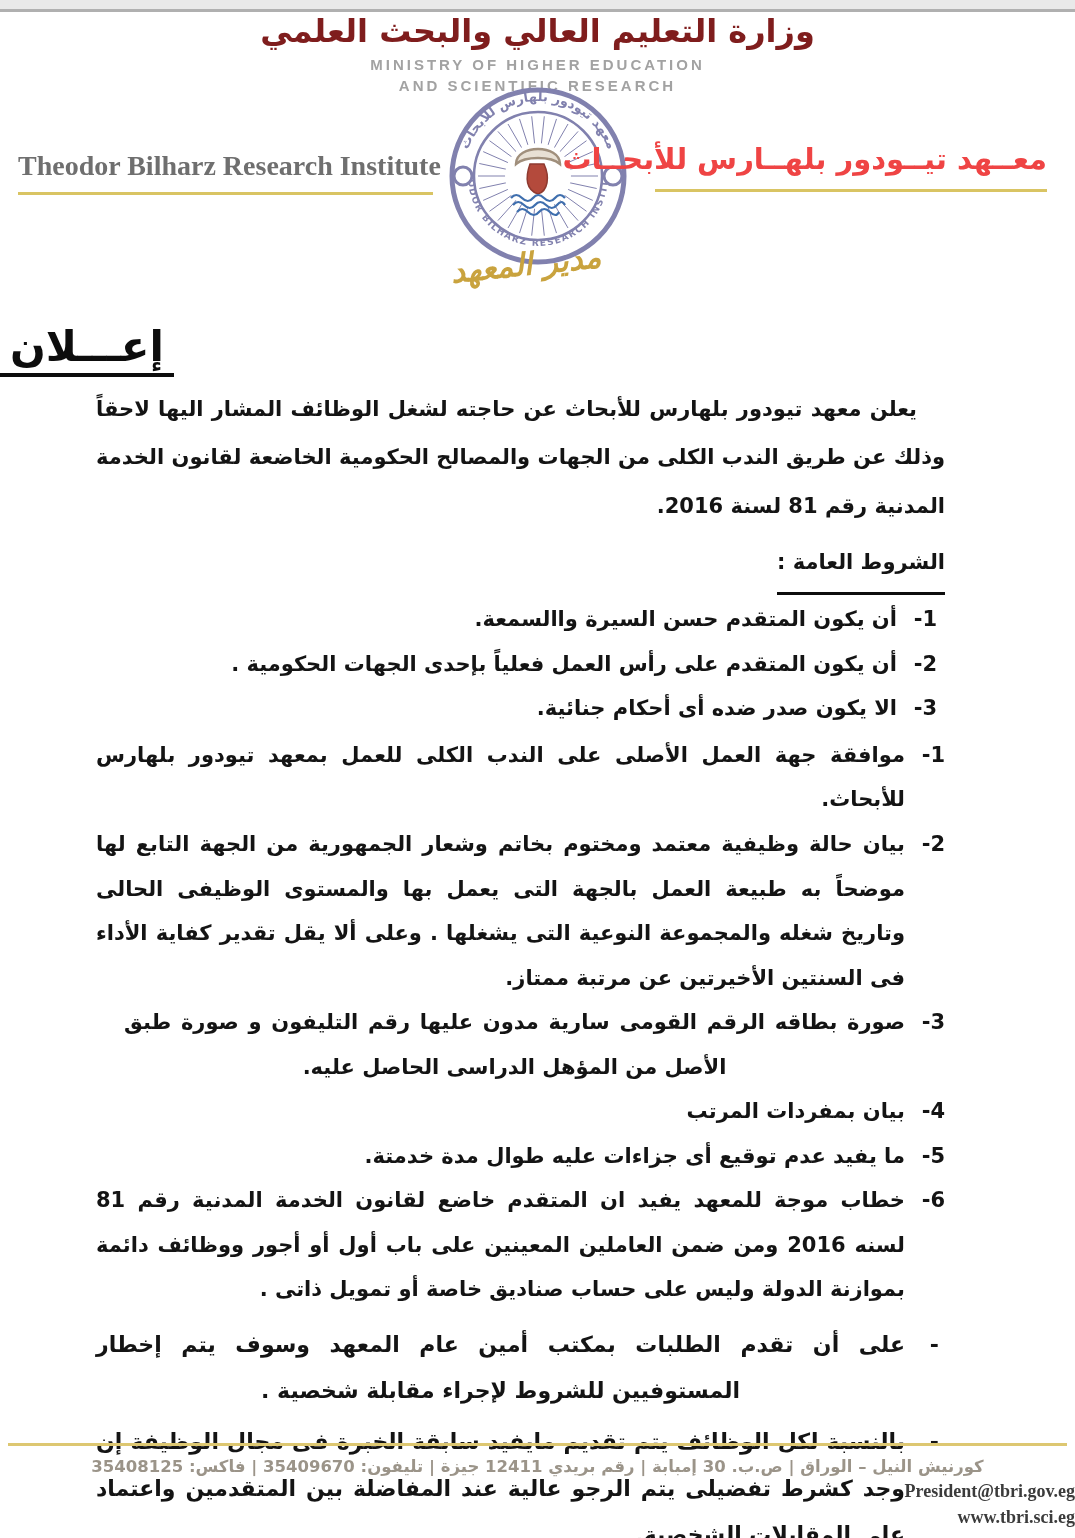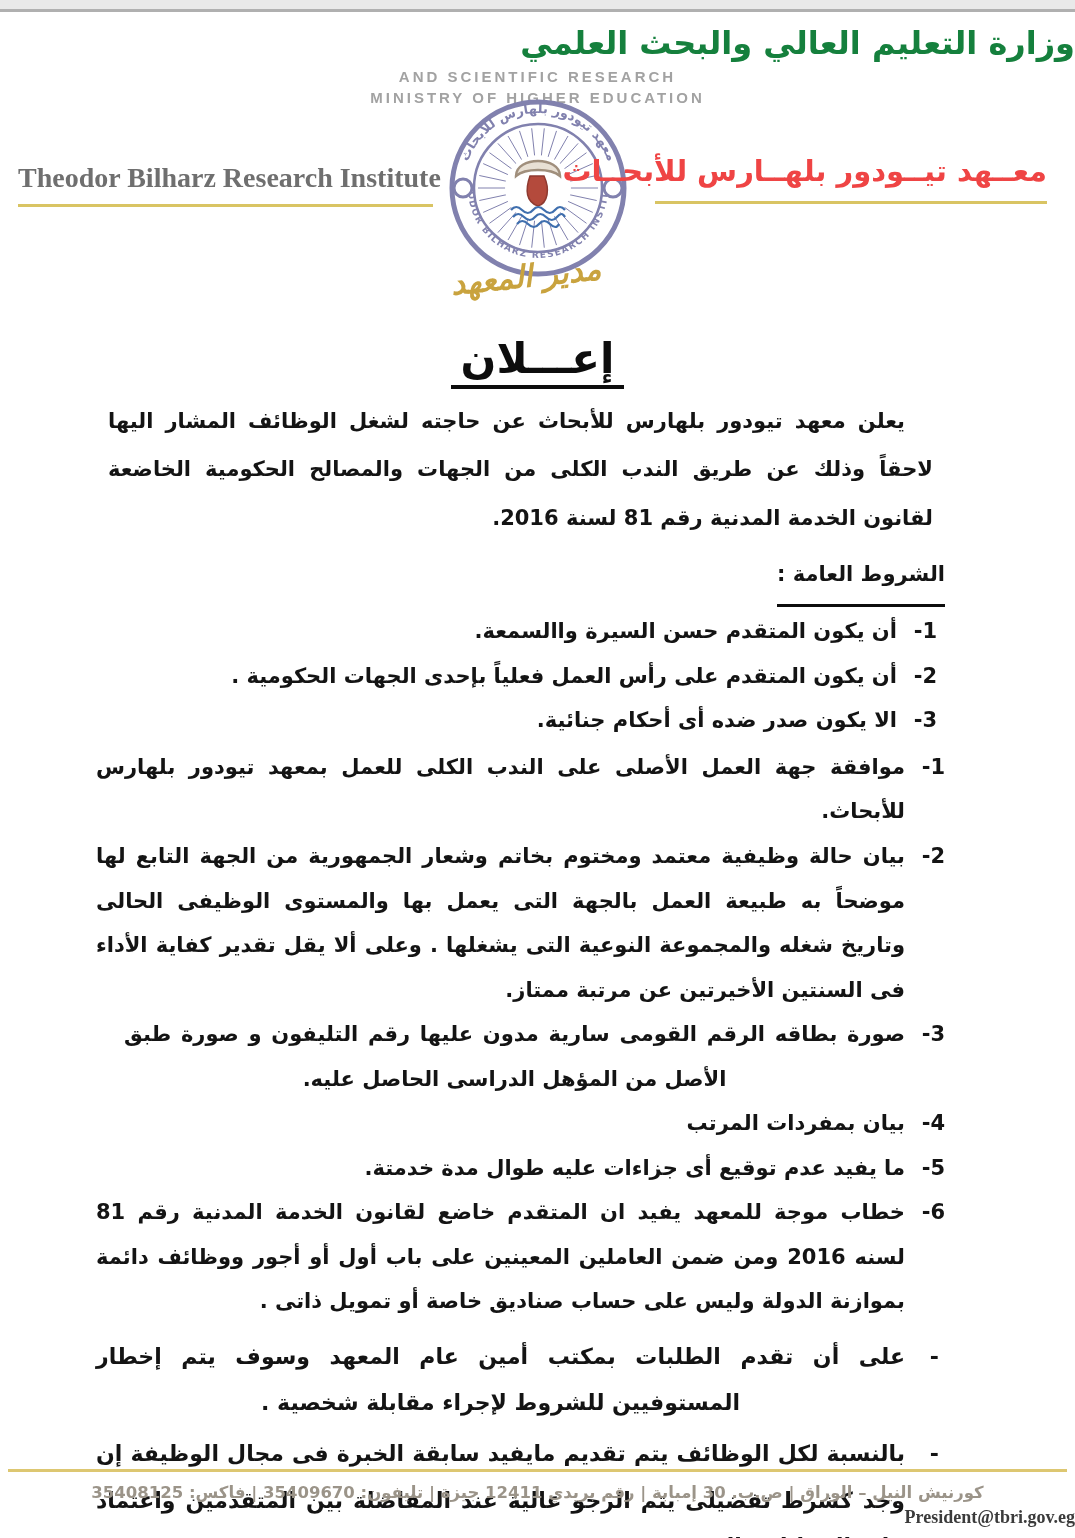--- a/index.html
+++ b/index.html
@@ -3,22 +3,22 @@
 <meta charset="utf-8">
 <style>
   html,body{margin:0;padding:0;}
   body{
     width:1075px;height:1538px;background:#ffffff;position:relative;overflow:hidden;
     font-family:"DejaVu Sans", sans-serif;
   }
   .top-band{height:9px;background:#e9e9e9;border-bottom:3px solid #b0b0b0;}
   
   .ministry-ar{
-    margin-top:12px;direction:rtl;
-    color:#15803d;font-size:32px;font-weight:bold;letter-spacing:1px;
+    margin-top:0;text-align:center;direction:rtl;
+    color:#7f1d1d;font-size:32px;font-weight:bold;letter-spacing:1px;
   }
   .ministry-en{
     margin-top:4px;text-align:center;color:#a2a2a2;font-weight:bold;
     font-size:15px;letter-spacing:3px;line-height:1.4;
     font-family:"Liberation Sans", sans-serif;
   }
   .header-row{position:relative;height:200px;}
   .inst-en{position:absolute;left:18px;top:54px;}
   .inst-en .name{
     font-family:"Liberation Serif", serif;font-weight:bold;font-size:28px;color:#6f6f6f;
@@ -29,21 +29,21 @@
   .inst-ar{position:absolute;right:28px;top:46px;direction:rtl;text-align:center;}
   .inst-ar .name{font-weight:bold;font-size:29px;color:#ef4444;white-space:nowrap;}
   .inst-ar .gold-underline{width:392px;margin-top:13px;}
   .logo-wrap{position:absolute;left:50%;top:-12px;transform:translateX(-50%);}
   .signature{
     position:absolute;left:50%;top:150px;transform:translateX(-58%) rotate(-6deg);
     color:#c9a33e;font-size:31px;font-weight:bold;font-style:italic;direction:rtl;
     white-space:nowrap;
   }
   
-  .doc-title{text-align:center;margin-top:26px;}
+  .doc-title{text-align:left;margin-top:26px;}
   .doc-title .t{
     display:inline-block;direction:rtl;font-size:42px;font-weight:bold;color:#0d0d0d;
     border-bottom:4px solid #0d0d0d;padding:0 10px 2px;
   }
   
   .body-text{
     direction:rtl;margin:8px 130px 0 96px;color:#141414;font-weight:bold;
     font-size:21px;line-height:2.12;
   }
   .intro{text-align:justify;text-align-last:right;text-indent:28px;line-height:2.3;}
@@ -71,22 +71,22 @@
   }
   .ring-text{fill:#8181ae;font-weight:bold;font-family:"DejaVu Sans", sans-serif;}
 </style>
 </head>
 <body>
 
 <div class="top-band"></div>
 
 <div class="ministry-ar">وزارة التعليم العالي والبحث العلمي</div>
 <div class="ministry-en">
+  <div>MINISTRY OF HIGHER EDUCATION</div>
   <div>AND SCIENTIFIC RESEARCH</div>
-  <div>MINISTRY OF HIGHER EDUCATION</div>
 </div>
 
 <div class="header-row">
   <div class="inst-en">
     <div class="name">Theodor Bilharz Research Institute</div>
     <div class="gold-underline"></div>
   </div>
 
   <div class="logo-wrap">
     <svg width="182" height="190" viewBox="0 0 182 190">
@@ -154,21 +154,21 @@
 
   <div class="signature">مدير المعهد</div>
 </div>
 
 <div class="doc-title">
   <span class="t">إعـــلان</span>
 </div>
 
 <div class="body-text">
 
-  <p class="intro" style="margin:6px 12px 10px">يعلن معهد تيودور بلهارس للأبحاث عن حاجته لشغل الوظائف المشار اليها لاحقاً وذلك عن طريق الندب الكلى من الجهات والمصالح الحكومية الخاضعة لقانون الخدمة المدنية رقم 81 لسنة 2016.</p>
+  <p class="intro" style="margin:6px 0 10px">يعلن معهد تيودور بلهارس للأبحاث عن حاجته لشغل الوظائف المشار اليها لاحقاً وذلك عن طريق الندب الكلى من الجهات والمصالح الحكومية الخاضعة لقانون الخدمة المدنية رقم 81 لسنة 2016.</p>
 
   <div class="section-heading">
     <span class="h">الشروط العامة :</span>
   </div>
   <div class="list shurut">
     <div class="list-item">
       <span class="marker">1-</span>
       <span class="text">أن يكون المتقدم حسن السيرة واالسمعة.</span>
     </div>
     <div class="list-item">
@@ -218,13 +218,14 @@
       <span class="text">بالنسبة لكل الوظائف يتم تقديم مايفيد سابقة الخبرة فى مجال الوظيفة إن وجد كشرط تفضيلى يتم الرجو عالية عند المفاضلة بين المتقدمين واعتماد على المقابلات الشخصية.</span>
     </div>
   </div>
 
 </div>
 
 <div class="footer">
   <div class="footer-line"></div>
   <div class="footer-contact">كورنيش النيل – الوراق | ص.ب. 30 إمبابة | رقم بريدي 12411 جيزة | تليفون: 35409670 | فاكس: 35408125</div>
   <div class="footer-email">President@tbri.gov.eg</div>
+  <div class="footer-web">www.tbri.sci.eg</div>
 </div>
 
 </body></html>

